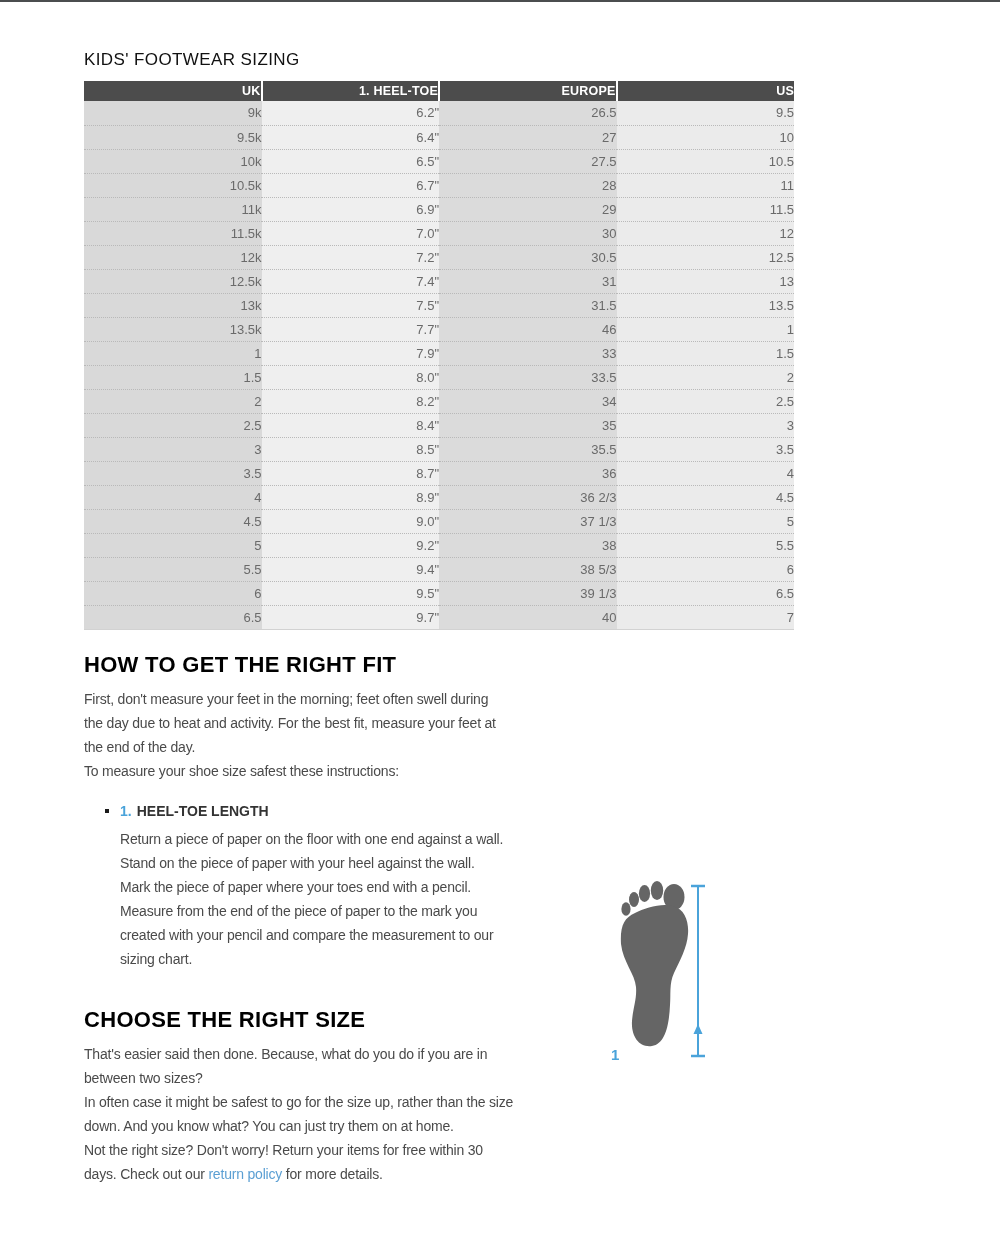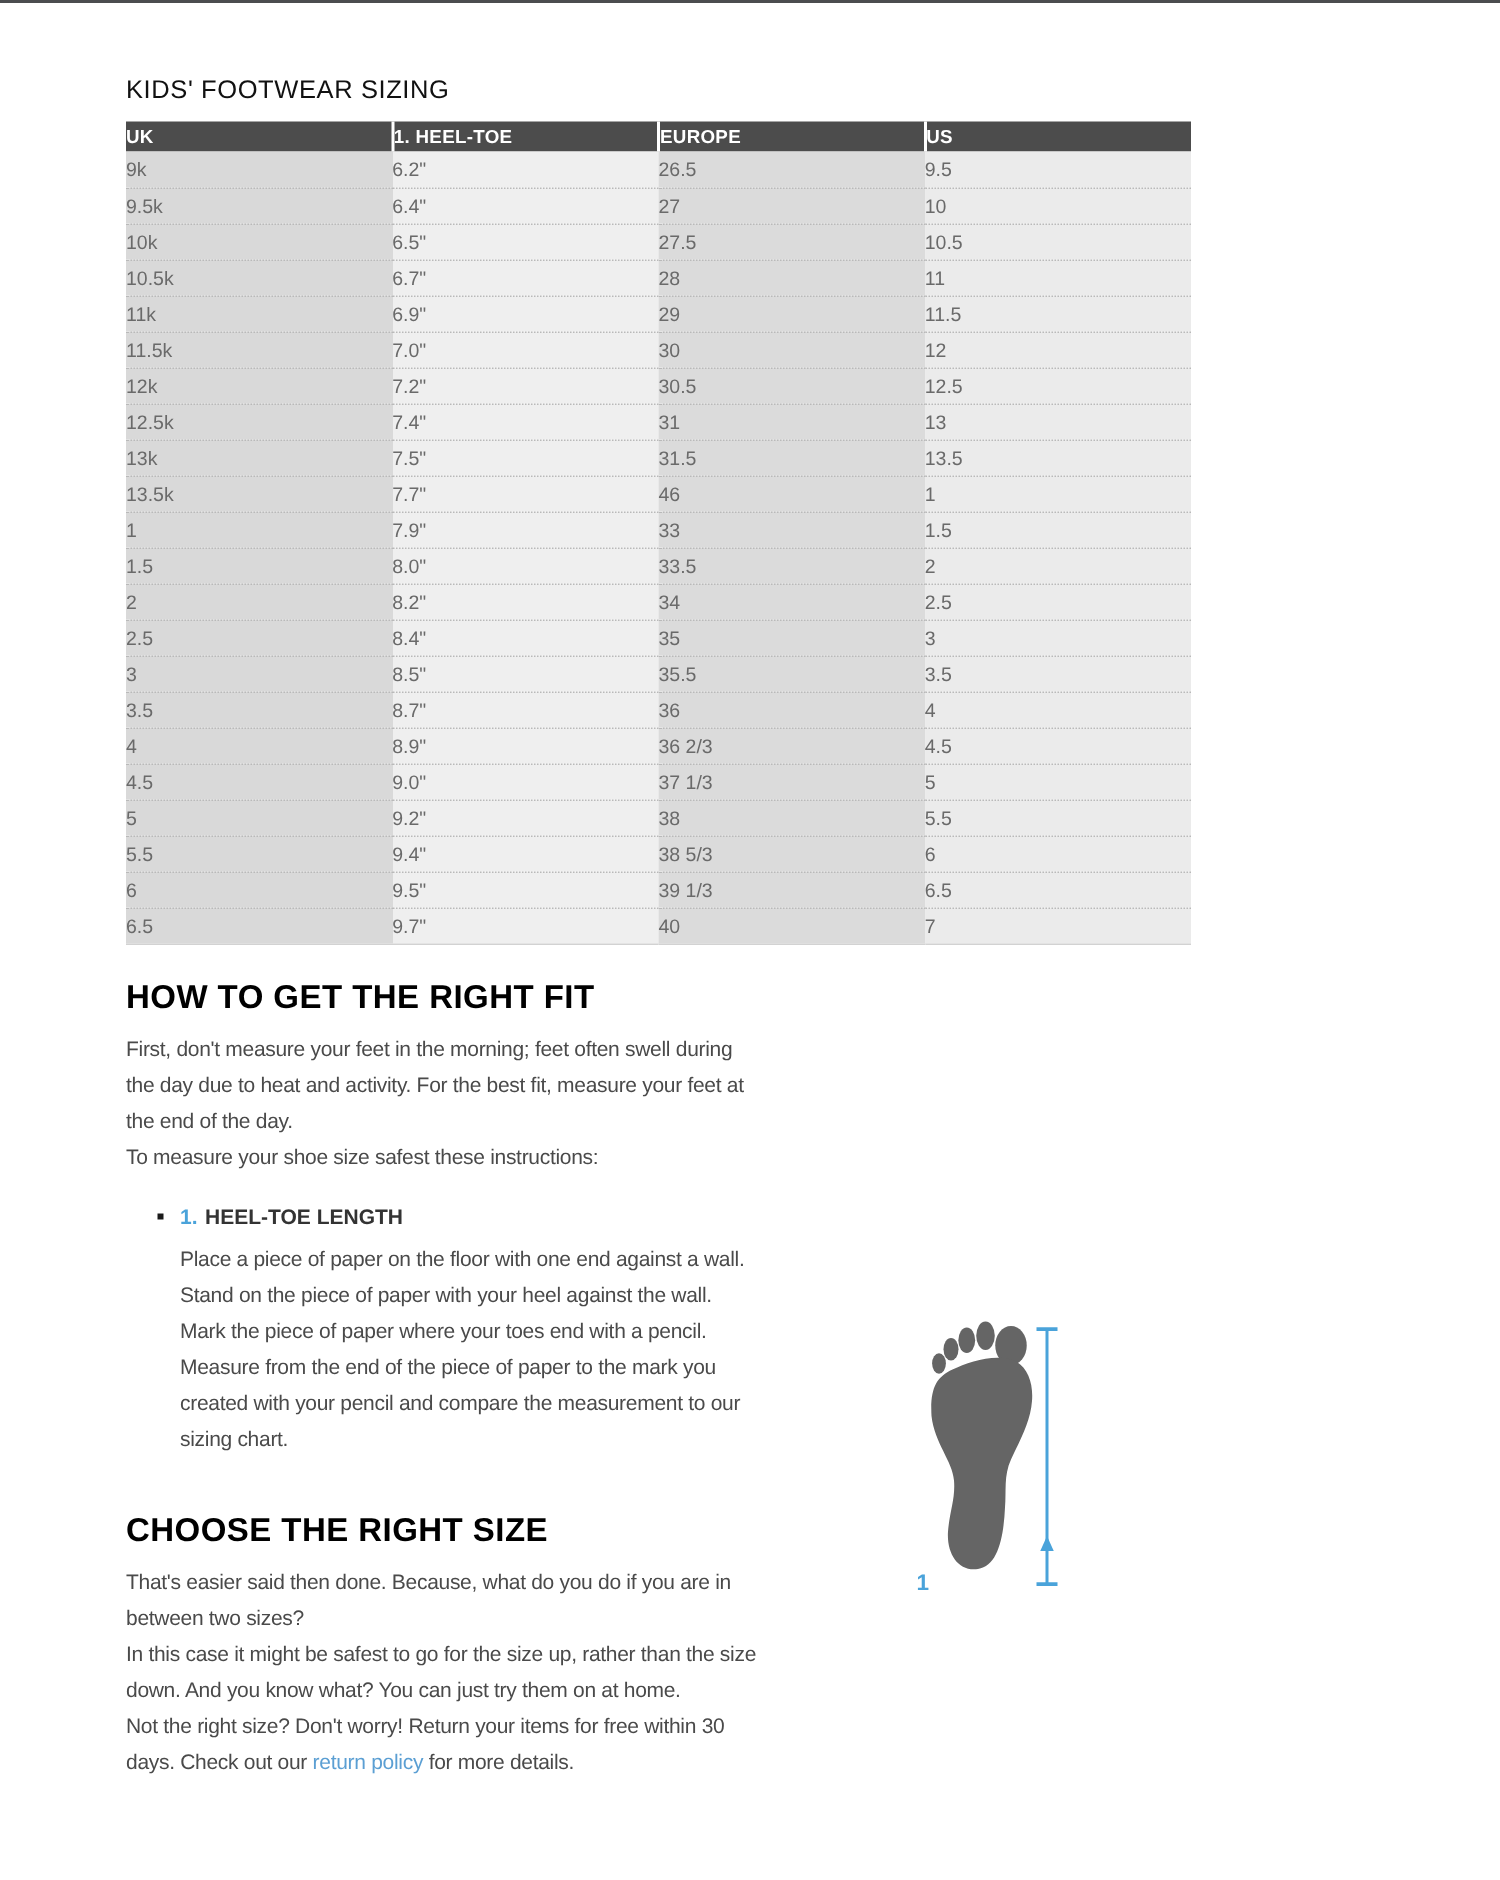--- a/index.html
+++ b/index.html
@@ -18,21 +18,21 @@
     position:relative;
     padding:48px 0 0 84px;
     width:794px;
   }
   h1.page-title {
     font-size:17px; font-weight:normal; letter-spacing:.4px;
     color:#111; margin:0 0 12px 0; line-height:19px;
   }
   table.size-table {
     width:710px; border-collapse:collapse;
-    text-align:left;
+    text-align:right;
     border-bottom:1px solid #cfcfcf;
   }
   table.size-table th {
     background:var(--table_header_bg,#4c4c4c);
     color:#fff; font-weight:bold; font-size:12.5px;
     height:20px; width:25%;
     border-right:2px solid #fff;
     letter-spacing:.2px;
   }
   table.size-table th:last-child { border-right:none; }
@@ -239,36 +239,36 @@
       <div class="line">To measure your shoe size safest these instructions:</div>
     </div>
 
   <div class="step">
     <div class="step-head">
       <span class="bullet-square"></span>
       <span class="step-number">1.</span>
       <span>HEEL-TOE LENGTH</span>
     </div>
     <div class="textblock step-body">
-        <div class="line">Place a piece of paper on the floor with one end against a wall.</div>
+        <div class="line">Return a piece of paper on the floor with one end against a wall.</div>
         <div class="line">Stand on the piece of paper with your heel against the wall.</div>
         <div class="line">Mark the piece of paper where your toes end with a pencil.</div>
         <div class="line">Measure from the end of the piece of paper to the mark you</div>
         <div class="line">created with your pencil and compare the measurement to our</div>
         <div class="line">sizing chart.</div>
       </div>
   </div>
 
   <h2 class="section-heading" id="choose-heading">CHOOSE THE RIGHT SIZE</h2>
 
   <div class="textblock">
     <div>
         <div class="line">That's easier said then done. Because, what do you do if you are in</div>
         <div class="line">between two sizes?</div>
-        <div class="line">In this case it might be safest to go for the size up, rather than the size</div>
+        <div class="line">In often case it might be safest to go for the size up, rather than the size</div>
         <div class="line">down. And you know what? You can just try them on at home.</div>
         <div class="line">Not the right size? Don't worry! Return your items for free within 30</div>
       </div>
     <div class="line">
       <span>days. Check out our </span><span class="link">return policy</span><span> for more details.</span>
     </div>
   </div>
 
 </div>
 

